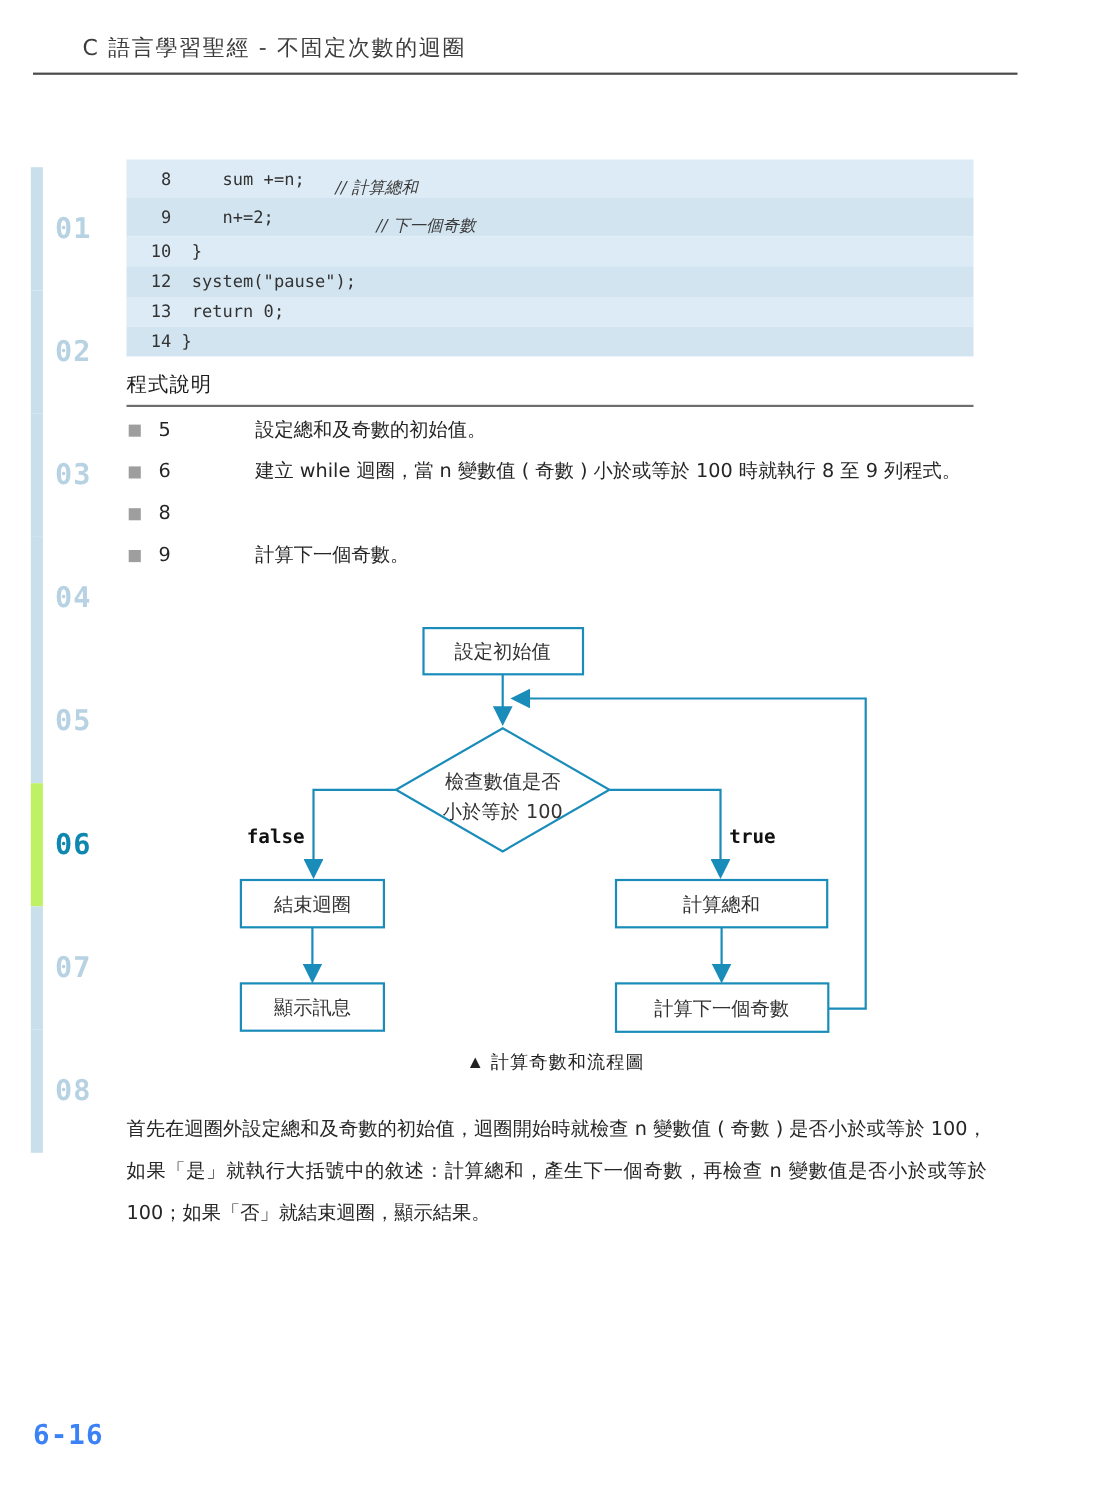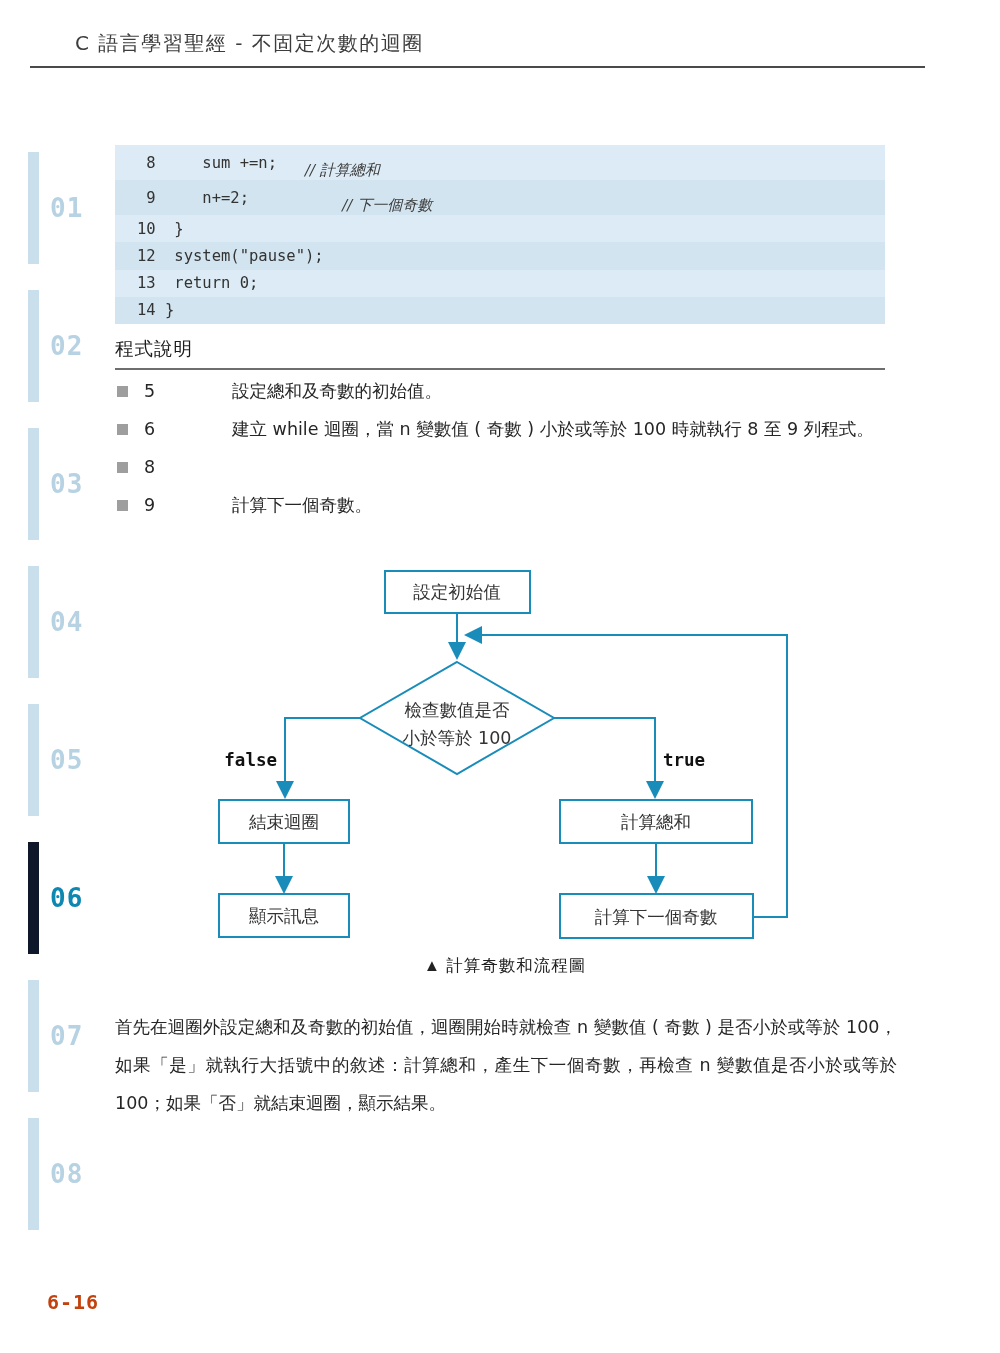--- a/index.html
+++ b/index.html
@@ -13,27 +13,27 @@
   .header-title {
     position:absolute; left:75px; top:30px;
     font-size:20px; color:#3d3d3d; letter-spacing:1.5px; white-space:nowrap;
   }
   .header-rule {
     position:absolute; left:30px; top:66px; width:928px; height:2px; background:#4a4a4a;
   }
 
   
   .sidebar { position:absolute; left:28px; top:152px; width:70px; }
-  .tab { position:relative; width:11px; height:112px; margin-bottom:26px; background:#c9dfeb; }
+  .tab { position:relative; width:11px; height:112px; margin-bottom:0; background:#c9dfeb; }
   .tab .tab-num {
     position:absolute; left:22px; top:50%; transform:translateY(-50%);
     font-family:"DejaVu Sans Mono", monospace; font-weight:bold;
     font-size:26px; color:#b7d2e2; letter-spacing:1px; white-space:nowrap;
   }
-  .tab.active { background:#0f172a; }
+  .tab.active { background:#bef264; }
   .tab.active .tab-num { color:#0e87b1; }
 
   
   .code-block {
     position:absolute; left:115px; top:145px; width:770px; height:179px;
     display:flex; flex-direction:column;
     font-family:"DejaVu Sans Mono", monospace; font-size:15.5px; color:#333;
   }
   .code-row { flex:1; display:flex; align-items:center; padding-left:22px; white-space:pre; }
   .code-row:nth-child(odd) { background:#dcebf5; }
@@ -80,21 +80,21 @@
   
   .paragraph {
     position:absolute; left:115px; top:1008px; width:782px;
     font-size:17.5px; line-height:38px; color:#262626; text-align:justify;
   }
 
   
   .page-num {
     position:absolute; left:30px; top:1290px;
     font-family:"DejaVu Sans Mono", monospace; font-weight:bold;
-    font-size:20px; color:#c2410c; letter-spacing:1px;margin-left:17px;
+    font-size:25px; color:#3b82f6; letter-spacing:1px;
   }
 </style>
 </head>
 <body>
 
 <div class="page">
 
   <div class="header-title">C 語言學習聖經 - 不固定次數的迴圈</div>
   <div class="header-rule"></div>
 

